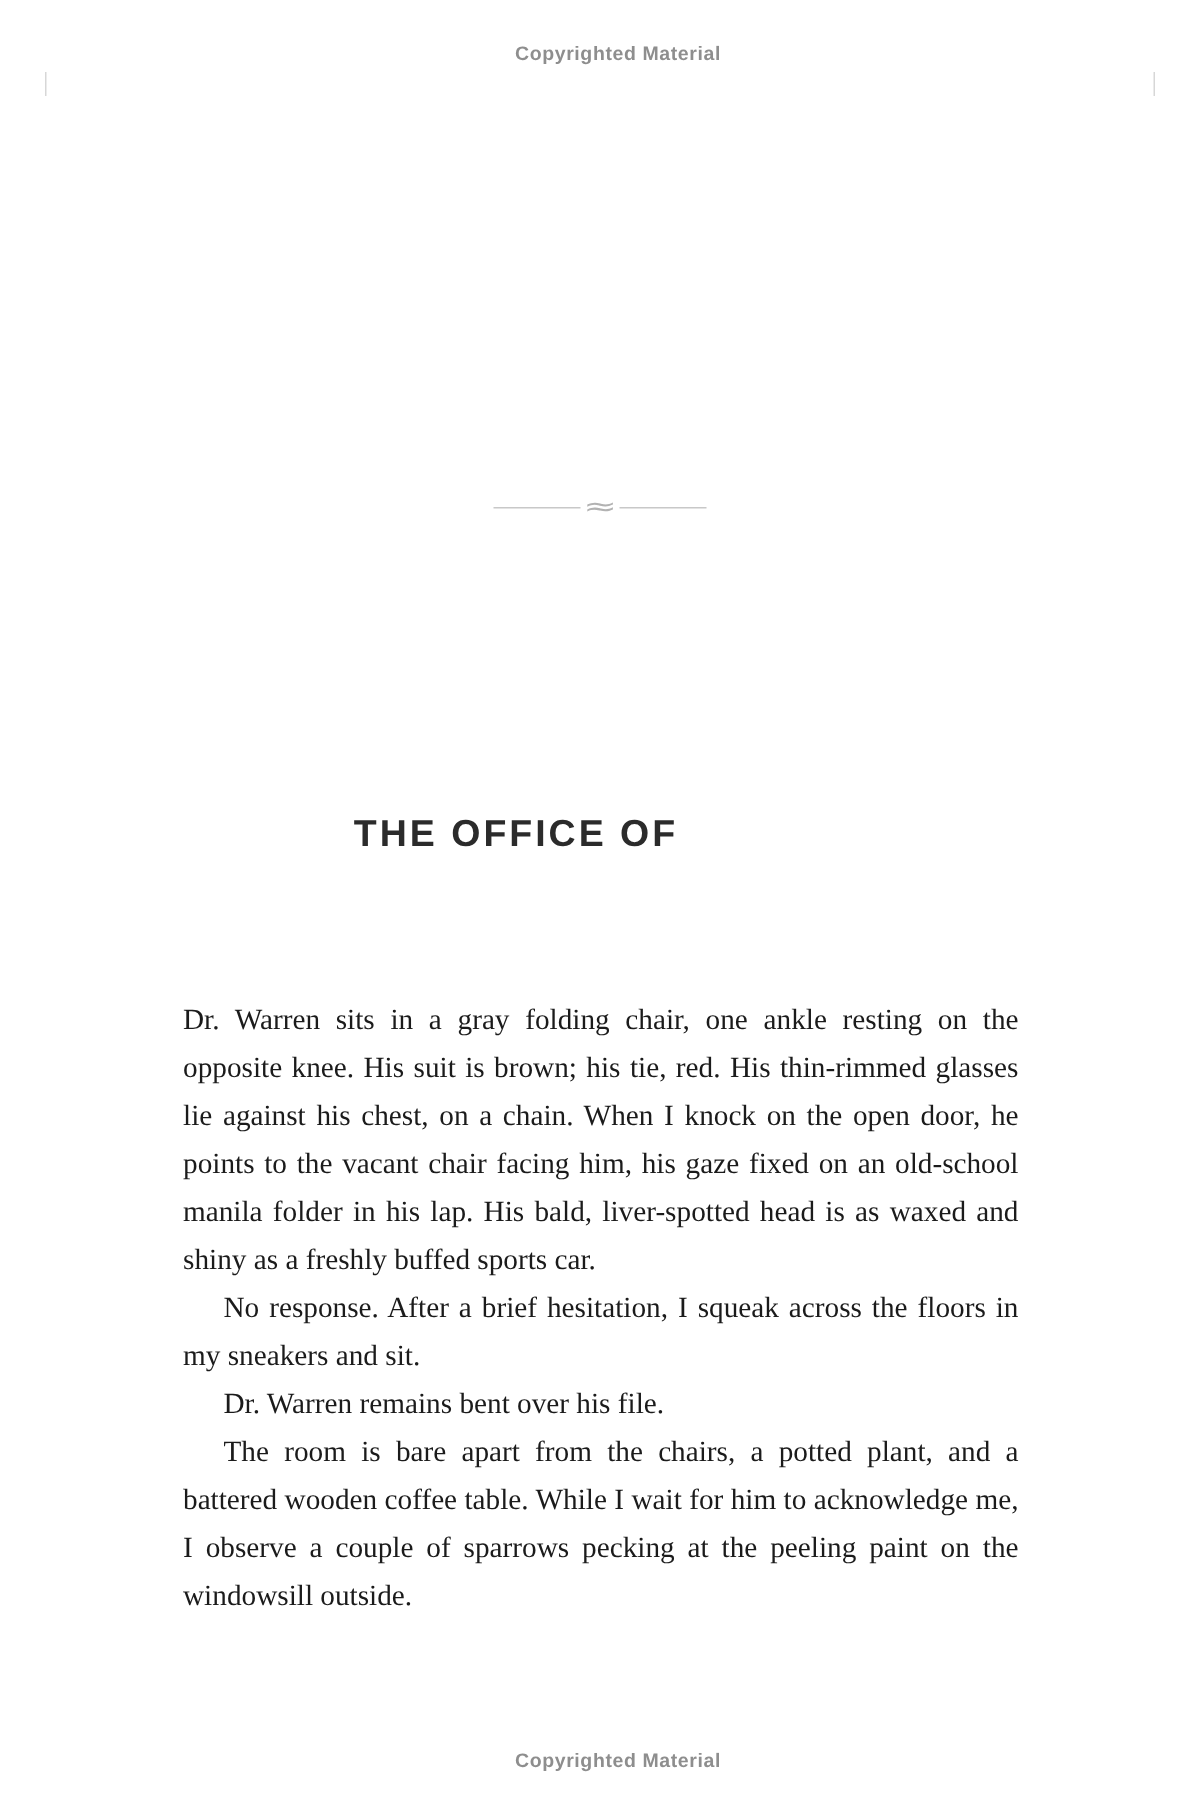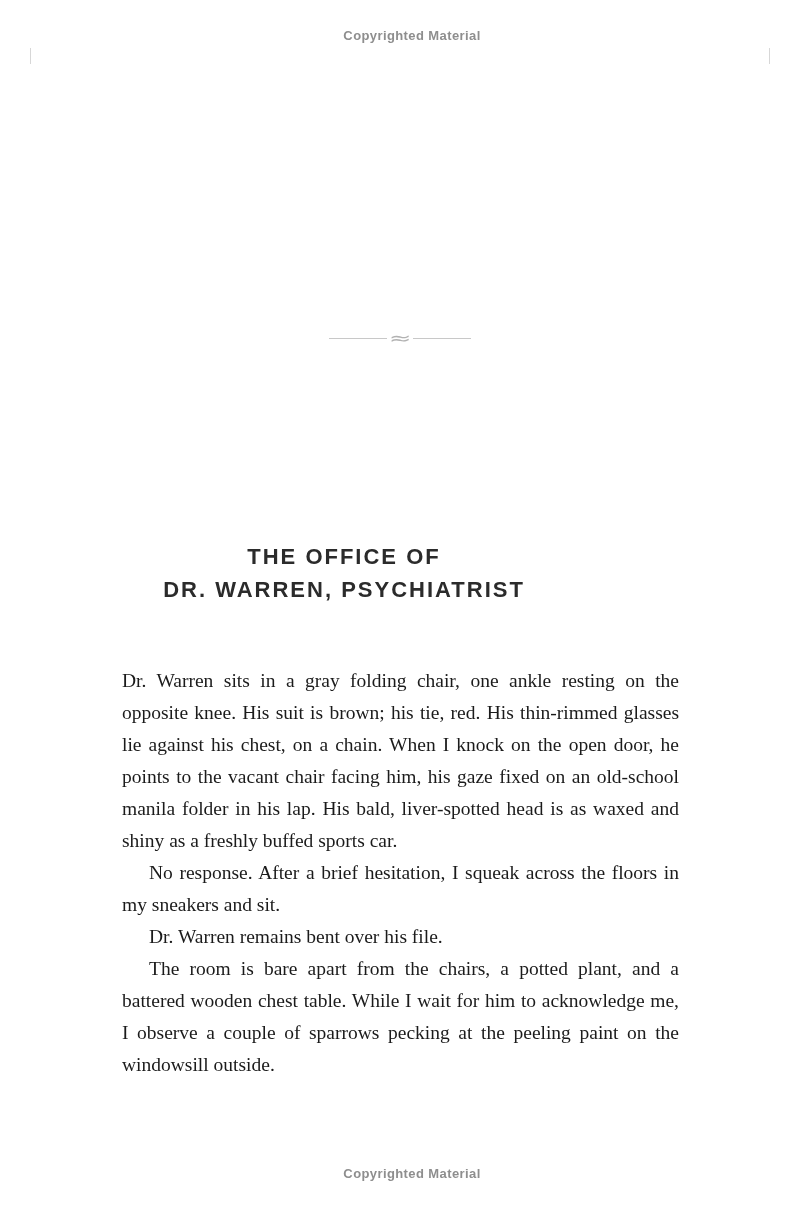--- a/index.html
+++ b/index.html
@@ -63,21 +63,21 @@
   }
 
   .chapter-title {
     position: absolute;
     top: 540px;
     left: 0;
     width: 688px;
     text-align: center;
     font-family: "Liberation Sans", sans-serif;
     font-weight: 700;
-    font-size: 22px;
+    font-size: 25px;
     letter-spacing: 2px;
     line-height: 33px;
     color: #2b2b2b;
   }
 
   .body-text {
     position: absolute;
     top: 633px;
     left: 122px;
     width: 557px;
@@ -104,23 +104,22 @@
 <div class="edge-mark edge-mark-right"></div>
 
 <div class="divider">
   <span class="rule"></span>
   <span class="orn">≈</span>
   <span class="rule"></span>
 </div>
 
 <div class="chapter-title">
   <div>THE OFFICE OF</div>
-  <div>DR. WARREN, PSYCHIATRIST</div>
 </div>
 
 <div class="body-text">
   <p class="first">Dr. Warren sits in a gray folding chair, one ankle resting on the opposite knee. His suit is brown; his tie, red. His thin-rimmed glasses lie against his chest, on a chain. When I knock on the open door, he points to the vacant chair facing him, his gaze fixed on an old-school manila folder in his lap. His bald, liver-spotted head is as waxed and shiny as a freshly buffed sports car.</p>
   <p>No response. After a brief hesitation, I squeak across the floors in my sneakers and sit.</p>
   <p>Dr. Warren remains bent over his file.</p>
-  <p>The room is bare apart from the chairs, a potted plant, and a battered wooden chest table. While I wait for him to acknowledge me, I observe a couple of sparrows pecking at the peeling paint on the windowsill outside.</p>
+  <p>The room is bare apart from the chairs, a potted plant, and a battered wooden coffee table. While I wait for him to acknowledge me, I observe a couple of sparrows pecking at the peeling paint on the windowsill outside.</p>
 </div>
 
 <div class="watermark watermark-bottom">Copyrighted Material</div>
 
 </body></html>

